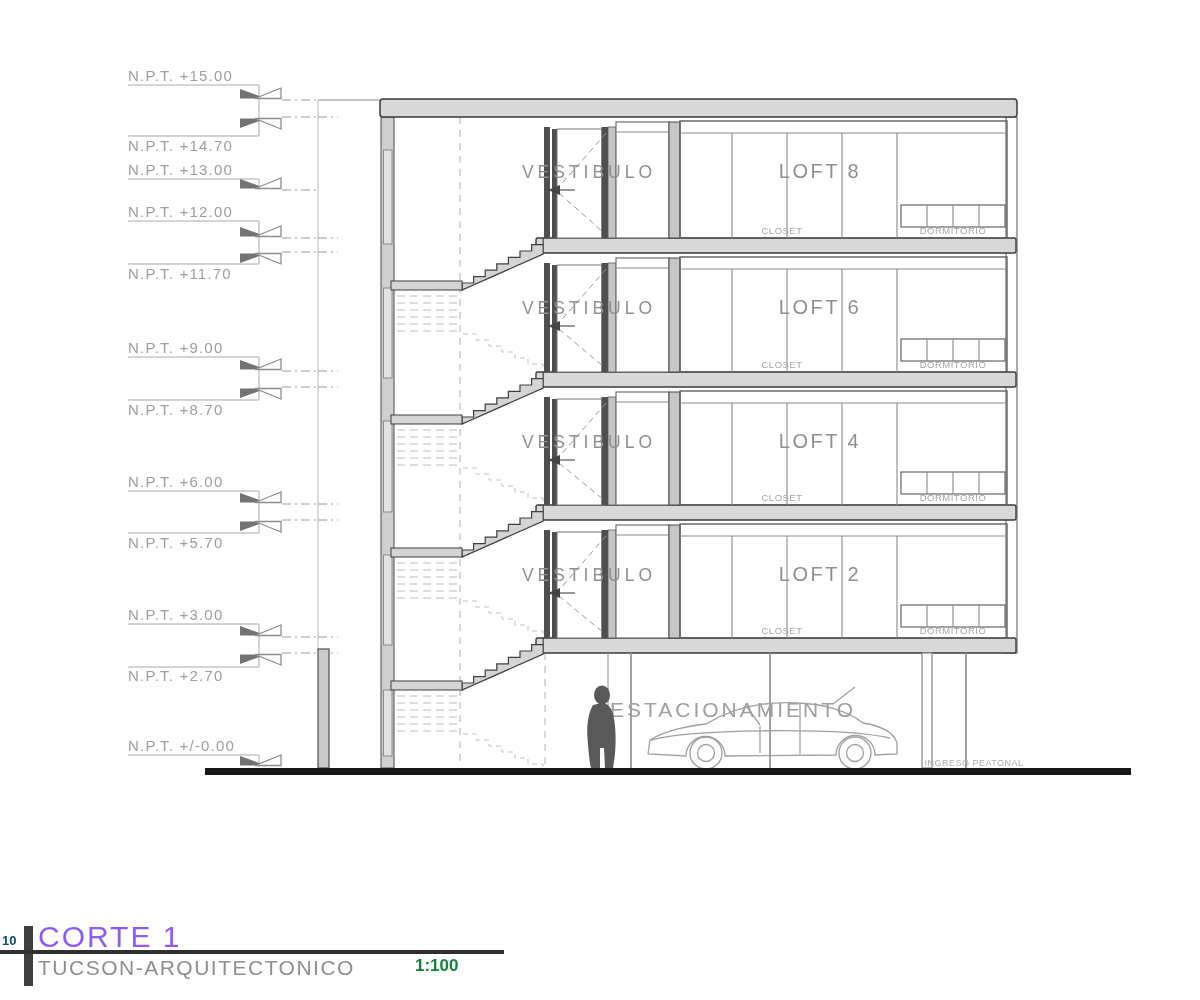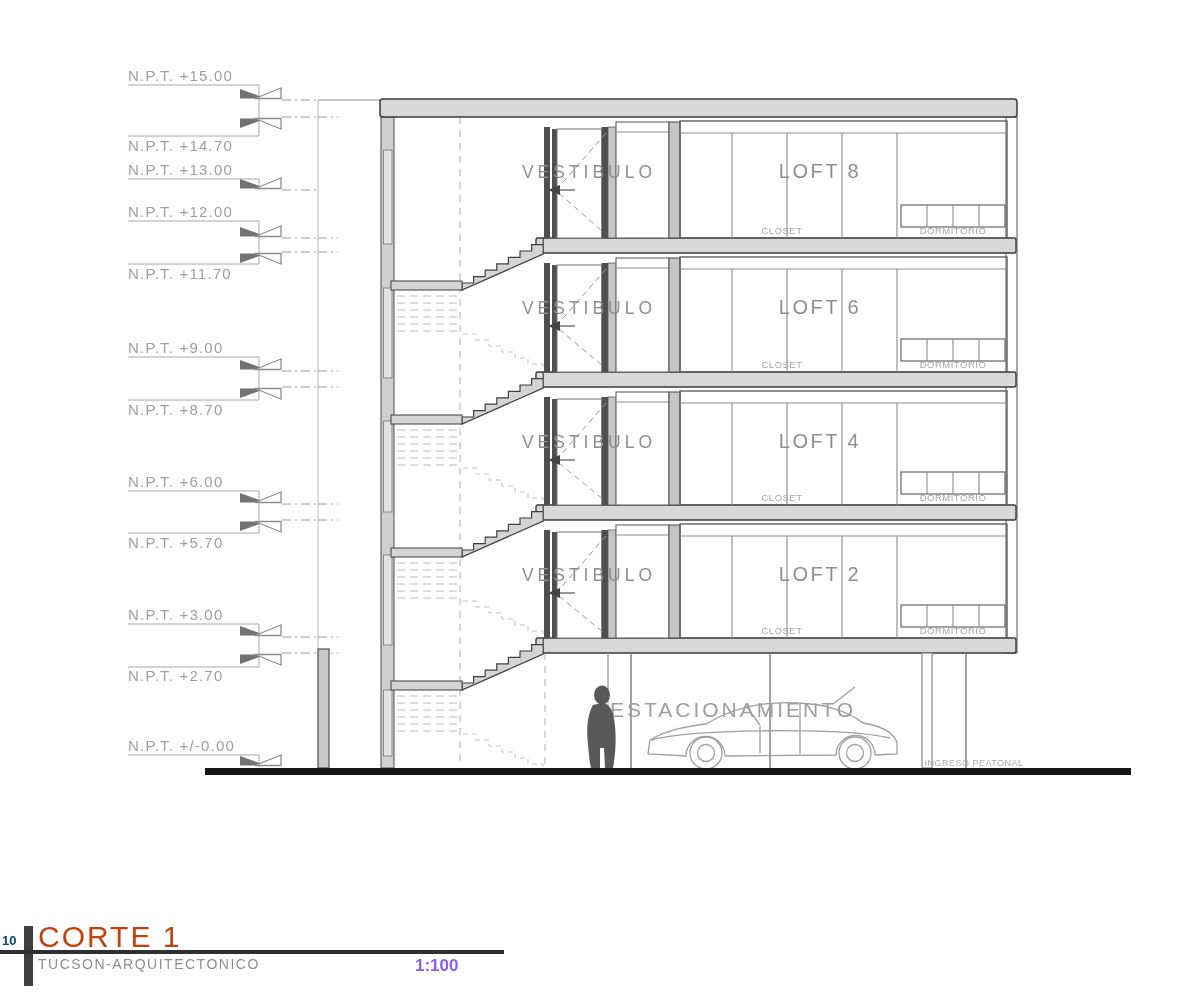--- a/index.html
+++ b/index.html
@@ -16,23 +16,23 @@
   .dashdot{stroke:#9a9a9a; stroke-width:1; fill:none; stroke-dasharray:9 4 2 4;}
   .thin  {stroke:#8a8a8a; stroke-width:1; fill:none;}
   .hatch {stroke:#bcbcbc; stroke-width:1; fill:none; stroke-dasharray:8 5;}
   .hidden-flight{stroke:#c0c0c0; stroke-width:1; fill:none; stroke-dasharray:5 4;}
   .swing {stroke:#999; stroke-width:1; fill:none; stroke-dasharray:6 4;}
   .divline{stroke:#8a8a8a; stroke-width:1.1; fill:none;}
   
   #tb-line {position:absolute; left:0; top:950px; width:504px; height:4px; background:#2f2f2f;}
   #tb-bar  {position:absolute; left:24px; top:926px; width:9px; height:60px; background:#3f3f3f;}
   #tb-num  {position:absolute; left:2px;  top:933px; font-size:13px; font-weight:bold; color:#0c4a6e;}
-  #tb-title{position:absolute; left:38px; top:920px; font-size:30px; color:#c2410c; letter-spacing:2px;}
-  #tb-sub  {position:absolute; left:38px; top:956px; font-size:14px; color:#8e8e8e; letter-spacing:1.5px;}
-  #tb-scale{position:absolute; left:415px; top:956px; font-size:17px; color:#8b5cf6; font-weight:600;}
+  #tb-title{position:absolute; left:38px; top:920px; font-size:30px; color:#8b5cf6; letter-spacing:2px;}
+  #tb-sub  {position:absolute; left:38px; top:956px; font-size:21px; color:#8e8e8e; letter-spacing:1.5px;}
+  #tb-scale{position:absolute; left:415px; top:956px; font-size:17px; color:#15803d; font-weight:600;}
 </style>
 </head>
 <body>
 
 <div id="canvas">
 
 <svg width="1200" height="1000" viewBox="0 0 1200 1000">
   <defs>
     <g id="levelmark">
       <polygon points="0,-11 26,-1.5 0,-1.5" fill="#737373"></polygon>

